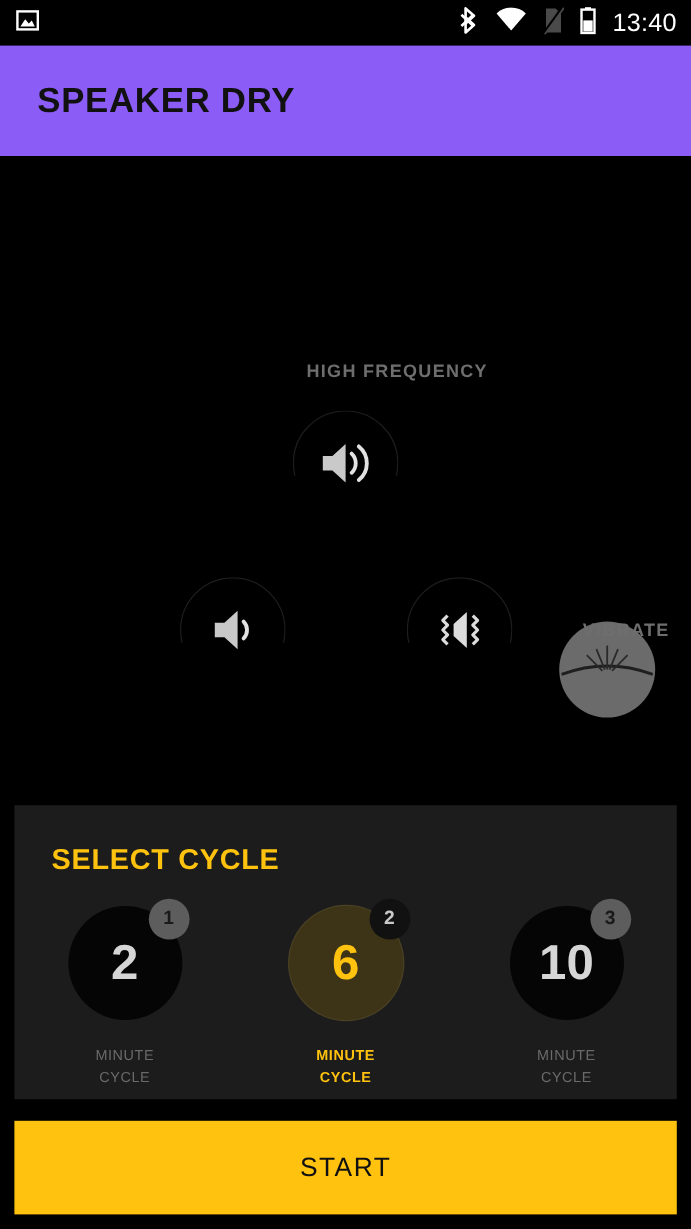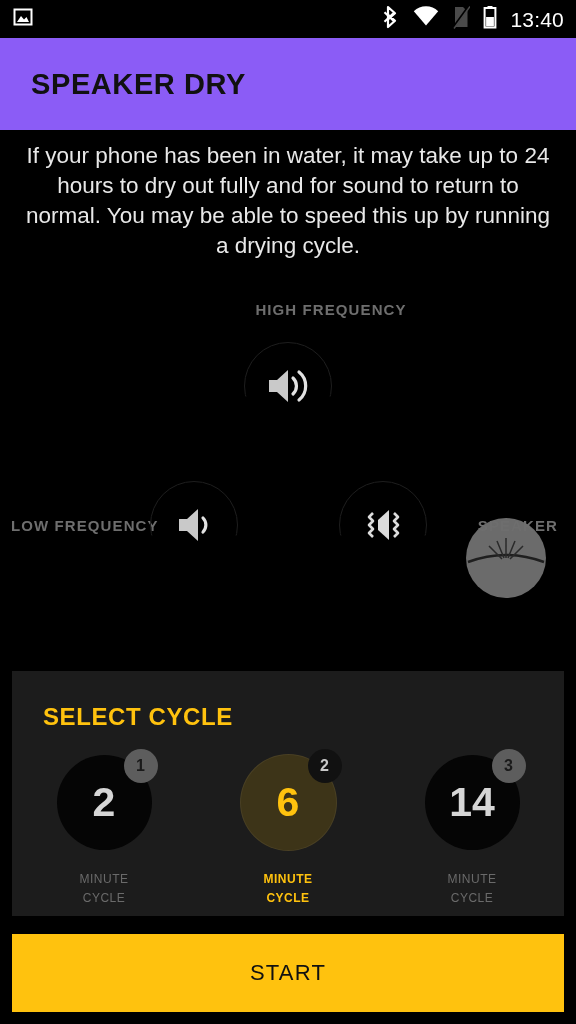--- a/index.html
+++ b/index.html
@@ -175,34 +175,32 @@
         </svg>
       </span>
       <span class="sb-time">13:40</span>
     </div>
   </div>
 
   <div class="header">
     <div class="header-title">SPEAKER DRY</div>
   </div>
 
-  <div class="intro">If your phone has been in water, it may take up to 24 hours to dry out fully and for sound to return to normal. You may be able to speed this up by running a drying cycle.</div>
 
   <div class="diagram">
 
     <div class="deco-circle">
       <svg width="80" height="80" viewBox="0 0 80 80">
         <path d="M2 44 Q40 30 78 44" fill="none" stroke="#1f1f1f" stroke-width="2.4"></path>
         <path d="M40 20 L40 40 M31 23 L38 40 M49 23 L42 40 M23 28 L36 41 M57 28 L44 41" fill="none" stroke="#2a2a2a" stroke-width="1.5"></path>
       </svg>
     </div>
 
     <div class="lbl lbl-high">HIGH FREQUENCY</div>
-    <div class="lbl lbl-low">LOW FREQUENCY</div>
-    <div class="lbl lbl-vib">SPEAKER</div>
+    <div class="lbl lbl-vib">VIBRATE</div>
 
     <div class="node node-high">
       <svg width="46" height="40" viewBox="0 0 46 40">
         <path d="M4 14 L12 14 L23 4 L23 36 L12 26 L4 26 Z" fill="#c9c9c9"></path>
         <path d="M28 12 A11 11 0 0 1 28 28" fill="none" stroke="#e2e2e2" stroke-width="3.2" stroke-linecap="round"></path>
         <path d="M34 6 A18 18 0 0 1 34 34" fill="none" stroke="#e2e2e2" stroke-width="3.2" stroke-linecap="round"></path>
       </svg>
     </div>
 
     <div class="node node-low">
@@ -278,21 +276,21 @@
           <span class="badge">2</span>
         </div>
         <div class="cycle-label">
           <div>MINUTE</div>
           <div>CYCLE</div>
         </div>
       </div>
 
       <div class="cycle">
         <div class="cycle-circle">
-          <span class="cycle-num">14</span>
+          <span class="cycle-num">10</span>
           <span class="badge">3</span>
         </div>
         <div class="cycle-label">
           <div>MINUTE</div>
           <div>CYCLE</div>
         </div>
       </div>
 
     </div>
   </div>

